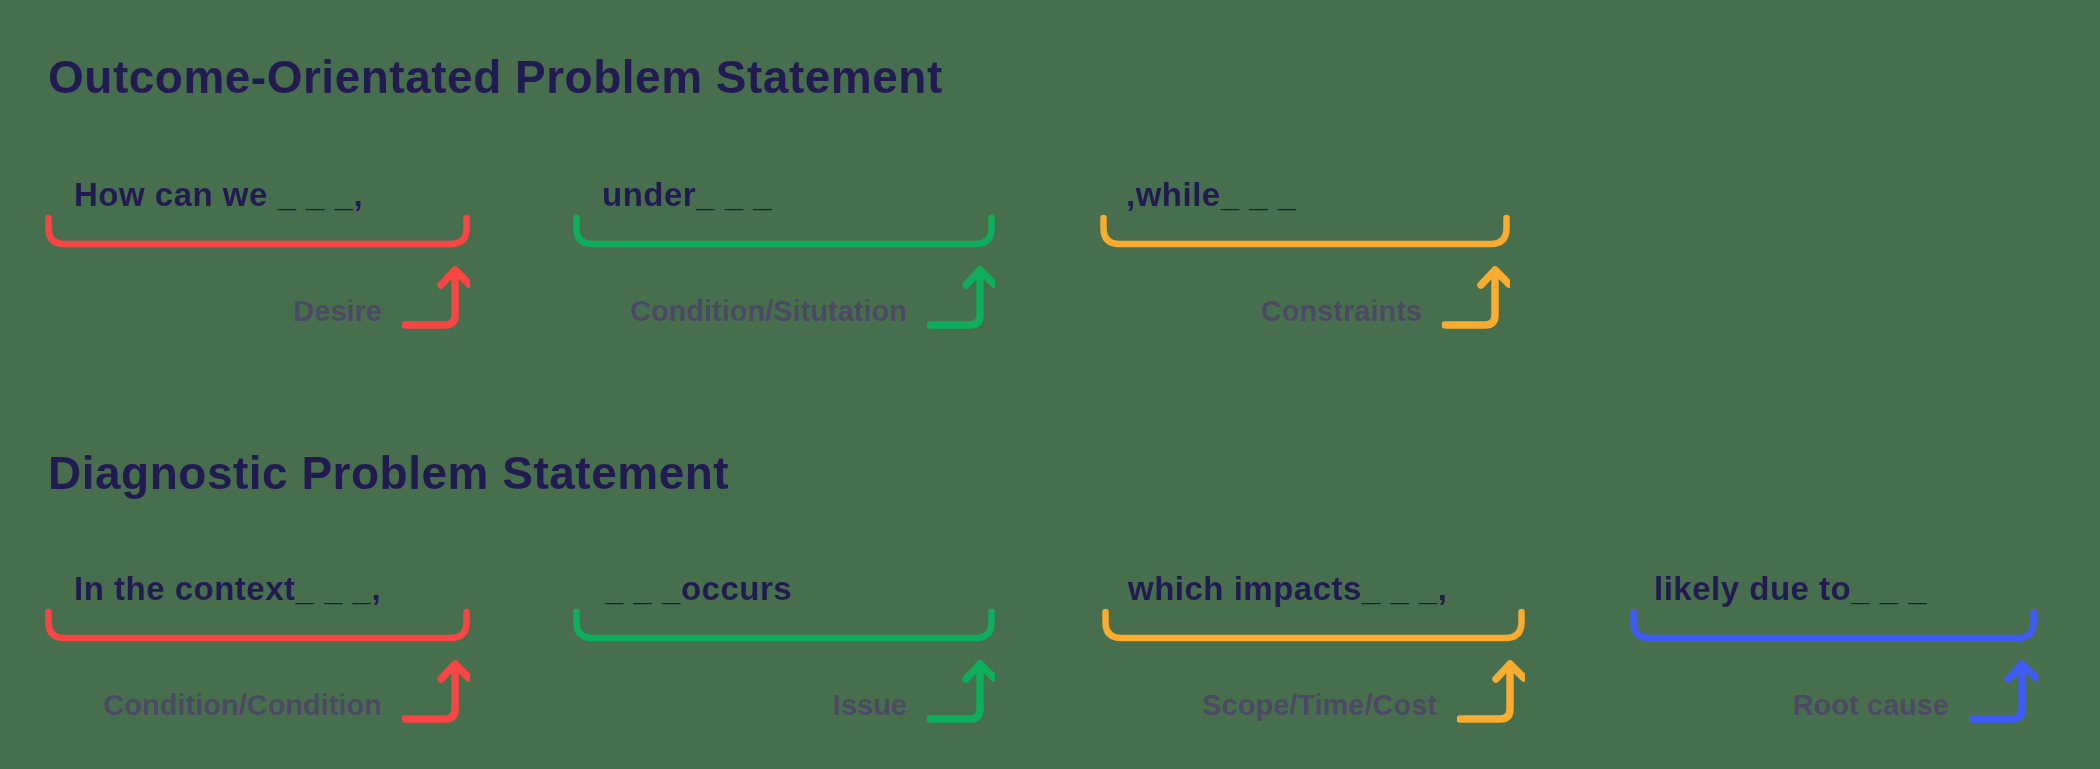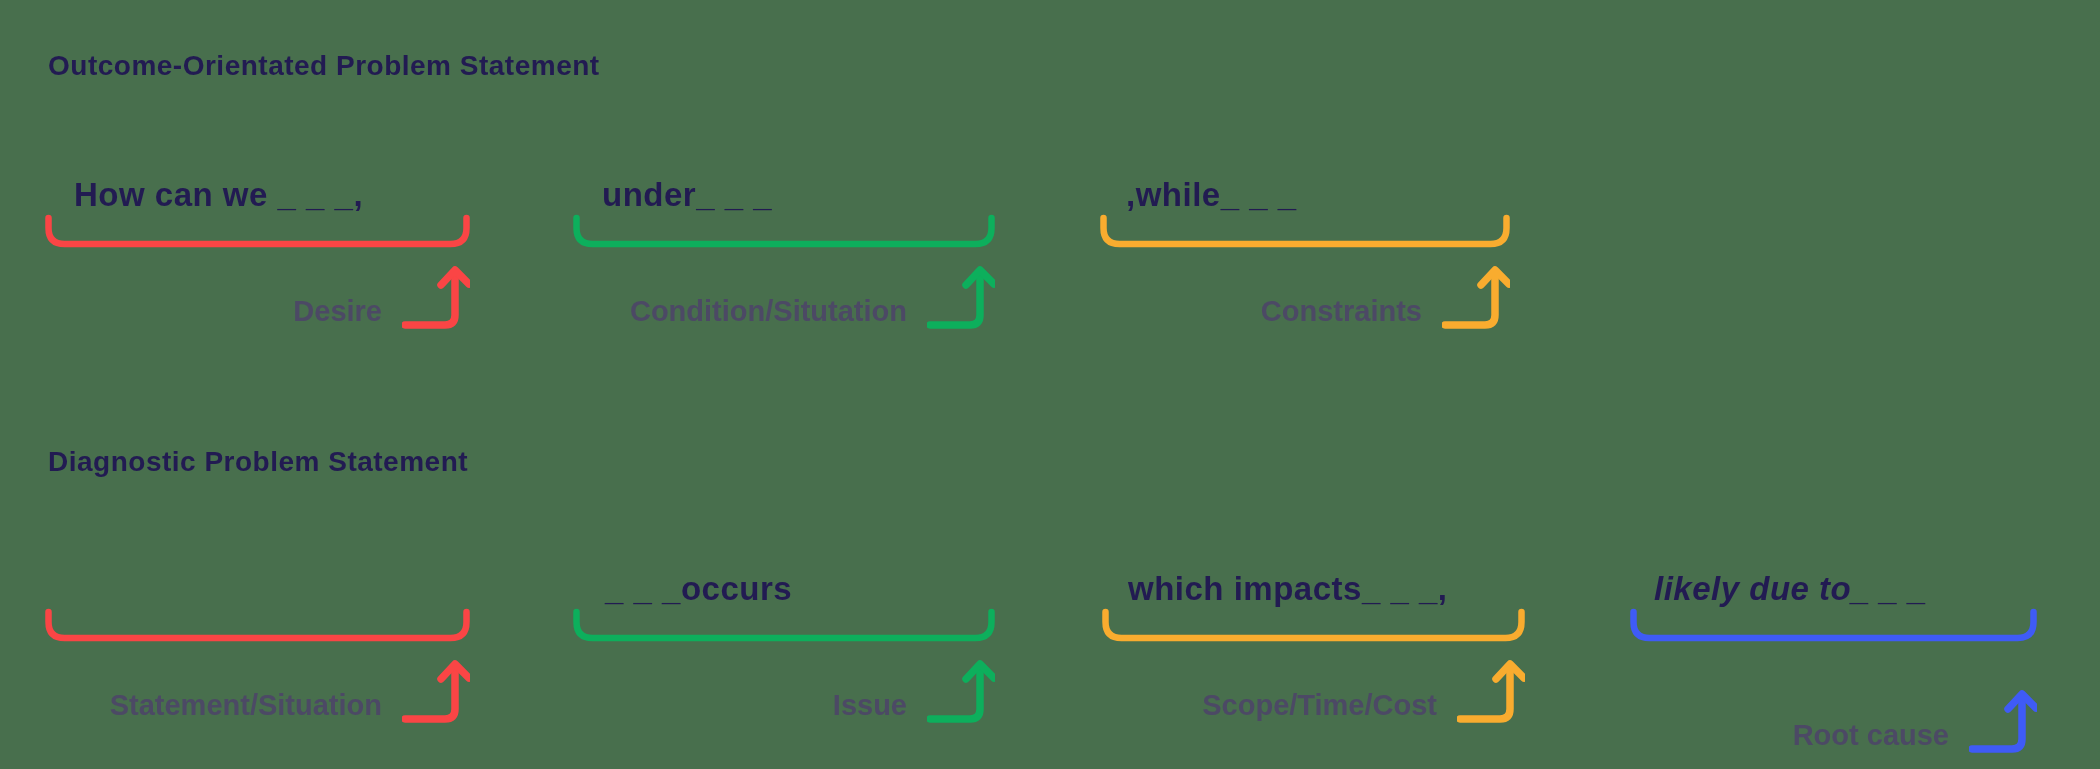--- a/index.html
+++ b/index.html
@@ -8,21 +8,21 @@
     font-family: "Liberation Sans", sans-serif;
   }
   .canvas {
     position: relative;
     width: 2100px;
     height: 769px;
     overflow: hidden;
   }
   .section-title {
     position: absolute;
-    font-size: 28px;
+    font-size: 46px;
     font-weight: 800;
     letter-spacing: 0.5px;
     color: var(--text-dark, #221B52);
     white-space: nowrap;
   }
   .statement {
     position: absolute;
     font-size: 33px;
     font-weight: 800;
     letter-spacing: 0.5px;
@@ -87,25 +87,26 @@
   <div class="caption" style="right:590px; top:256px;align-items:flex-end;">
     <span class="label">Constraints</span>
     <svg class="arrow" width="68" height="76" viewBox="0 0 68 76">
       <path d="M3 69 H43 Q53 69 53 59 V16" fill="none" stroke-width="7.5" stroke-linecap="round" stroke-linejoin="round" stroke="#F9AC2F"></path>
       <path d="M39 29 L53 14 L67 28" fill="none" stroke-width="7.5" stroke-linecap="round" stroke-linejoin="round" stroke="#F9AC2F"></path>
     </svg>
   </div>
 
   <div class="section-title" style="left:48px; top:446px;">Diagnostic Problem Statement</div>
 
+  <div class="statement" style="left:66px; top:570px;">In the context_ _ _,</div>
   <svg class="bracket" style="left:45px; top:608px;" width="425" height="36" viewBox="0 0 425 36">
     <path d="M3.5 4 V14 Q3.5 30 19.5 30 H405.5 Q421.5 30 421.5 14 V4" fill="none" stroke-width="6.5" stroke-linecap="round" stroke="#FA4545"></path>
   </svg>
   <div class="caption" style="right:1630px; top:650px;">
-    <span class="label">Statement/Situation</span>
+    <span class="label">Condition/Condition</span>
     <svg class="arrow" width="68" height="76" viewBox="0 0 68 76">
       <path d="M3 69 H43 Q53 69 53 59 V16" fill="none" stroke-width="7.5" stroke-linecap="round" stroke-linejoin="round" stroke="#FA4545"></path>
       <path d="M39 29 L53 14 L67 28" fill="none" stroke-width="7.5" stroke-linecap="round" stroke-linejoin="round" stroke="#FA4545"></path>
     </svg>
   </div>
 
   <div class="statement" style="left:597px; top:570px;">_ _ _occurs</div>
   <svg class="bracket" style="left:573px; top:608px;" width="422" height="36" viewBox="0 0 422 36">
     <path d="M3.5 4 V14 Q3.5 30 19.5 30 H402.5 Q418.5 30 418.5 14 V4" fill="none" stroke-width="6.5" stroke-linecap="round" stroke="#0DAF5C"></path>
   </svg>
@@ -122,25 +123,25 @@
     <path d="M3.5 4 V14 Q3.5 30 19.5 30 H403.5 Q419.5 30 419.5 14 V4" fill="none" stroke-width="6.5" stroke-linecap="round" stroke="#F9AC2F"></path>
   </svg>
   <div class="caption" style="right:575px; top:650px;justify-content:flex-end;">
     <span class="label">Scope/Time/Cost</span>
     <svg class="arrow" width="68" height="76" viewBox="0 0 68 76">
       <path d="M3 69 H43 Q53 69 53 59 V16" fill="none" stroke-width="7.5" stroke-linecap="round" stroke-linejoin="round" stroke="#F9AC2F"></path>
       <path d="M39 29 L53 14 L67 28" fill="none" stroke-width="7.5" stroke-linecap="round" stroke-linejoin="round" stroke="#F9AC2F"></path>
     </svg>
   </div>
 
-  <div class="statement" style="left:1646px; top:570px;font-style:italic;">likely due to_ _ _</div>
+  <div class="statement" style="left:1646px; top:570px;">likely due to_ _ _</div>
   <svg class="bracket" style="left:1630px; top:608px;" width="407" height="36" viewBox="0 0 407 36">
     <path d="M3.5 4 V14 Q3.5 30 19.5 30 H387.5 Q403.5 30 403.5 14 V4" fill="none" stroke-width="6.5" stroke-linecap="round" stroke="#3F5BF6"></path>
   </svg>
-  <div class="caption" style="right:63px; top:680px;">
+  <div class="caption" style="right:63px; top:650px;">
     <span class="label">Root cause</span>
     <svg class="arrow" width="68" height="76" viewBox="0 0 68 76">
       <path d="M3 69 H43 Q53 69 53 59 V16" fill="none" stroke-width="7.5" stroke-linecap="round" stroke-linejoin="round" stroke="#3F5BF6"></path>
       <path d="M39 29 L53 14 L67 28" fill="none" stroke-width="7.5" stroke-linecap="round" stroke-linejoin="round" stroke="#3F5BF6"></path>
     </svg>
   </div>
 
 </div>
 
 </body></html>

